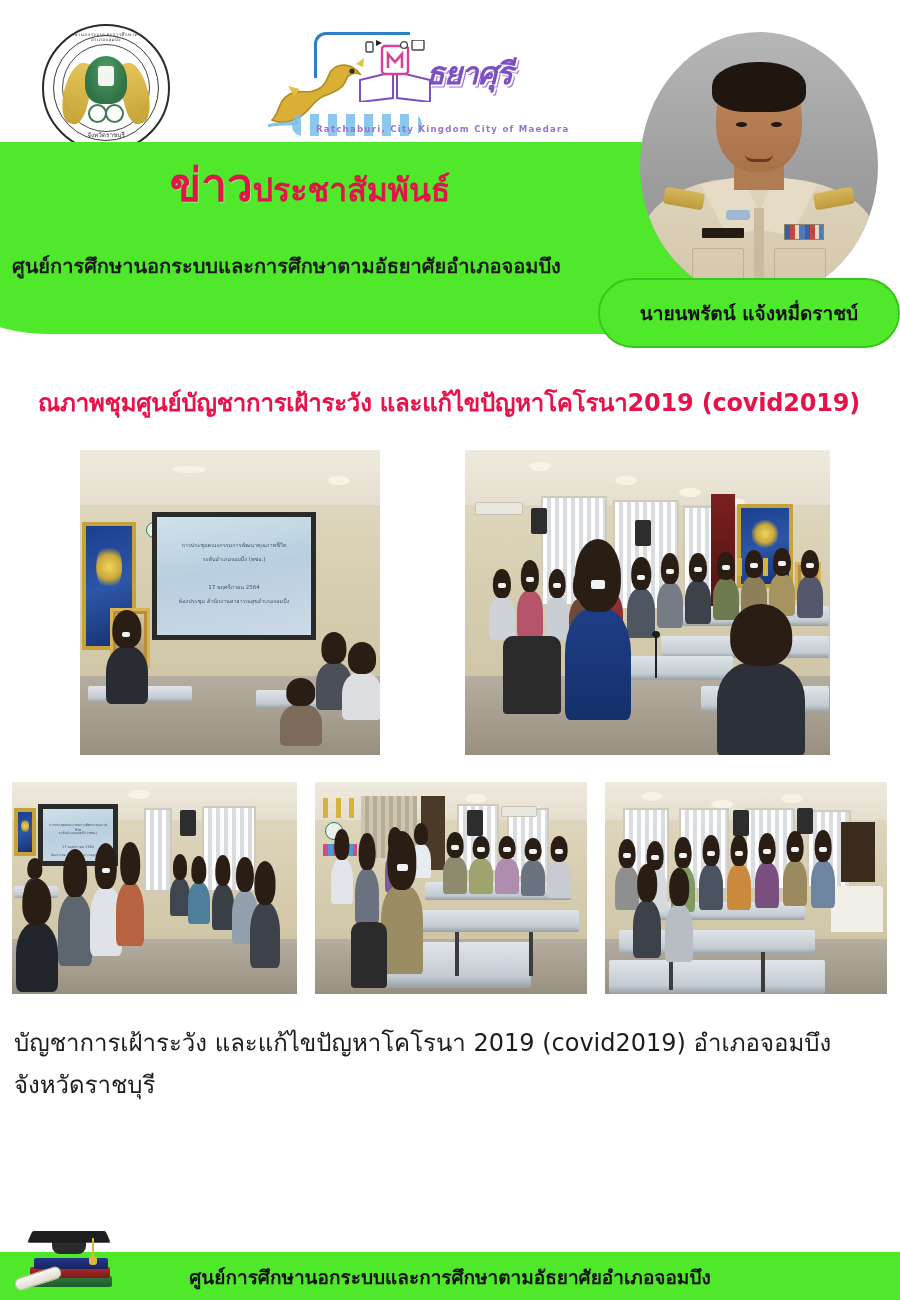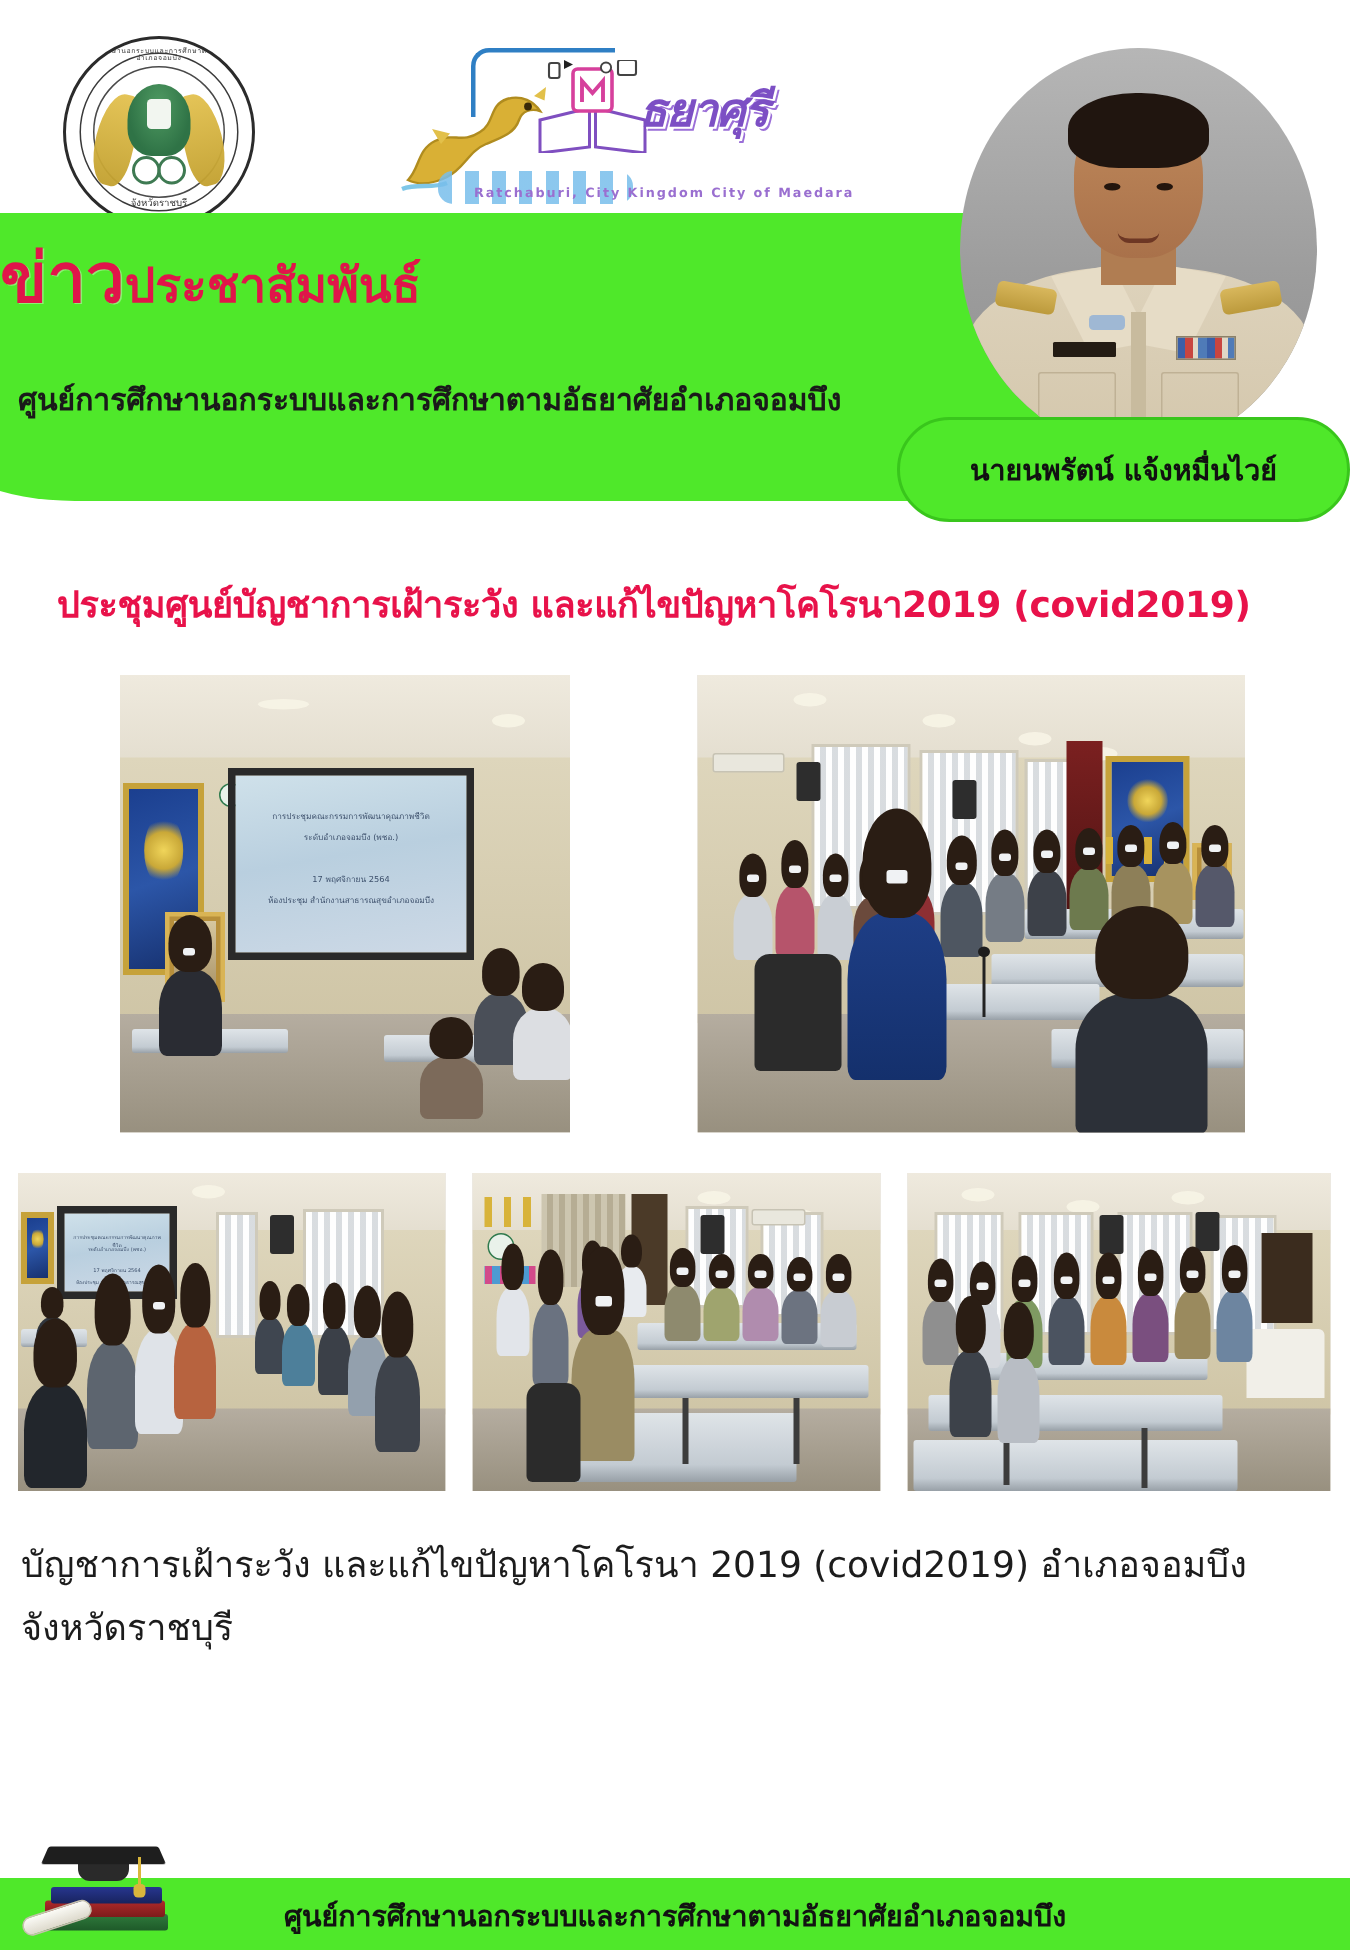--- a/index.html
+++ b/index.html
@@ -196,21 +196,21 @@
 
   
   .green-banner {
     position: absolute; left: -40px; top: 142px;
     width: 860px; height: 192px;
     background: #4FE82A;
     border-radius: 0 0 90px 90px / 0 0 40px 40px;
   }
   .banner-title {
     position: absolute; left: 0; right: 0; top: 162px;
-    text-align: left;
+    text-align: center;
     width: 620px;
   }
   .title-big {
     font-size: 46px; font-weight: bold; color: #E0154A;
     letter-spacing: 0px; line-height: 1;
     text-shadow: 1px 1px 0 rgba(255,255,255,.35);
   }
   .title-small {
     font-size: 32px; font-weight: bold; color: #E0154A;
     letter-spacing: 0px;
@@ -480,24 +480,24 @@
     <div class="p-ep-l"></div>
     <div class="p-ep-r"></div>
     <div class="p-badge"></div>
     <div class="p-nameplate"></div>
     <div class="p-ribbons"></div>
     <div class="p-pocket-l"></div>
     <div class="p-pocket-r"></div>
   </div>
 
   <div class="name-badge">
-    <div class="nb-line">นายนพรัตน์ แจ้งหมื่นไวย์</div>
-  </div>
-
-  <div class="headline">ประชุมศูนย์บัญชาการเฝ้าระวัง  และแก้ไขปัญหาโคโรนา2019 (covid2019)</div>
+    <div class="nb-line">นายนพรัตน์ แจ้งหมื่ดราชบ์</div>
+  </div>
+
+  <div class="headline">ณภาพชุมศูนย์บัญชาการเฝ้าระวัง  และแก้ไขปัญหาโคโรนา2019 (covid2019)</div>
 
   <div class="photo ph-top-l">
     <div class="pr-ceiling"></div>
     <div class="pr-wall"></div>
     <div class="pr-floor"></div>
     <div class="pr-light" style="left:248px;top:26px;"></div>
     <div class="pr-light" style="left:92px;top:16px;width:34px;height:7px;"></div>
     <div class="pr-banner-thai" style="left:2px;top:72px;width:54px;height:128px;"></div>
     <div class="pr-portrait-frame" style="left:30px;top:158px;width:40px;height:60px;"></div>
     <div class="pr-plaque" style="left:66px;top:72px;"></div>

